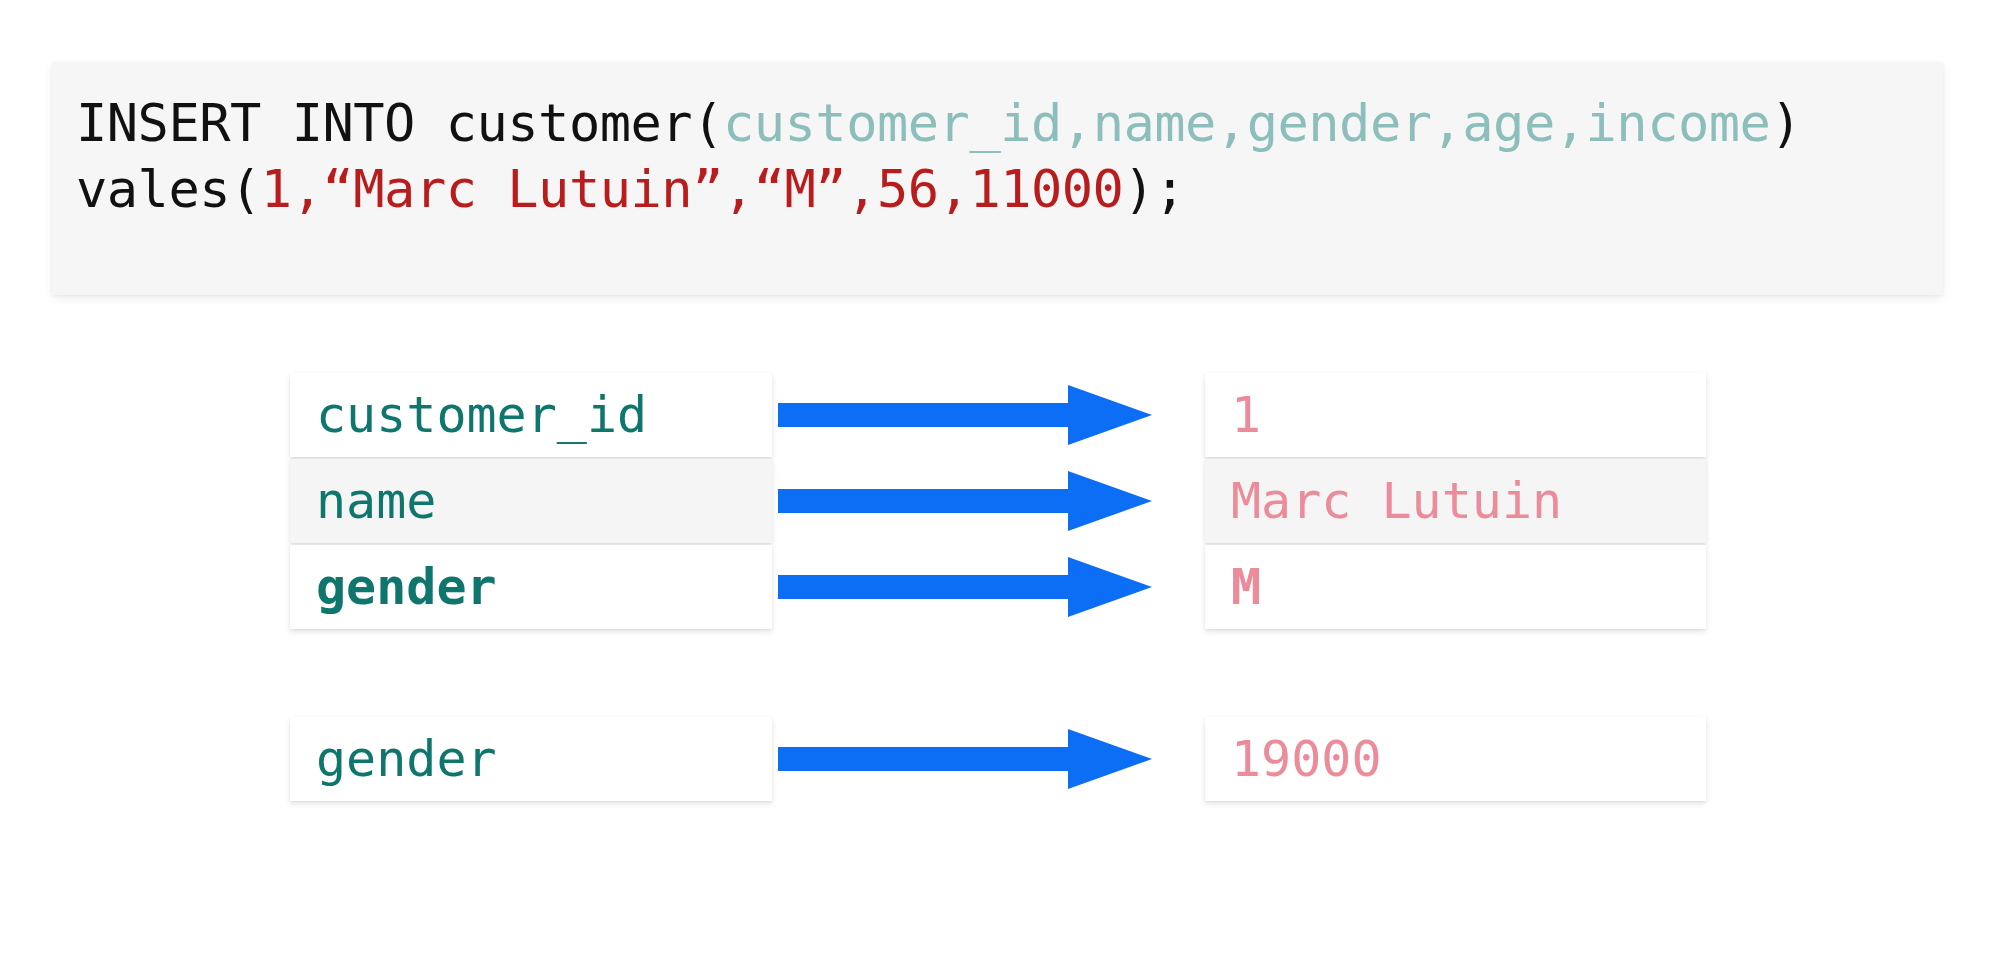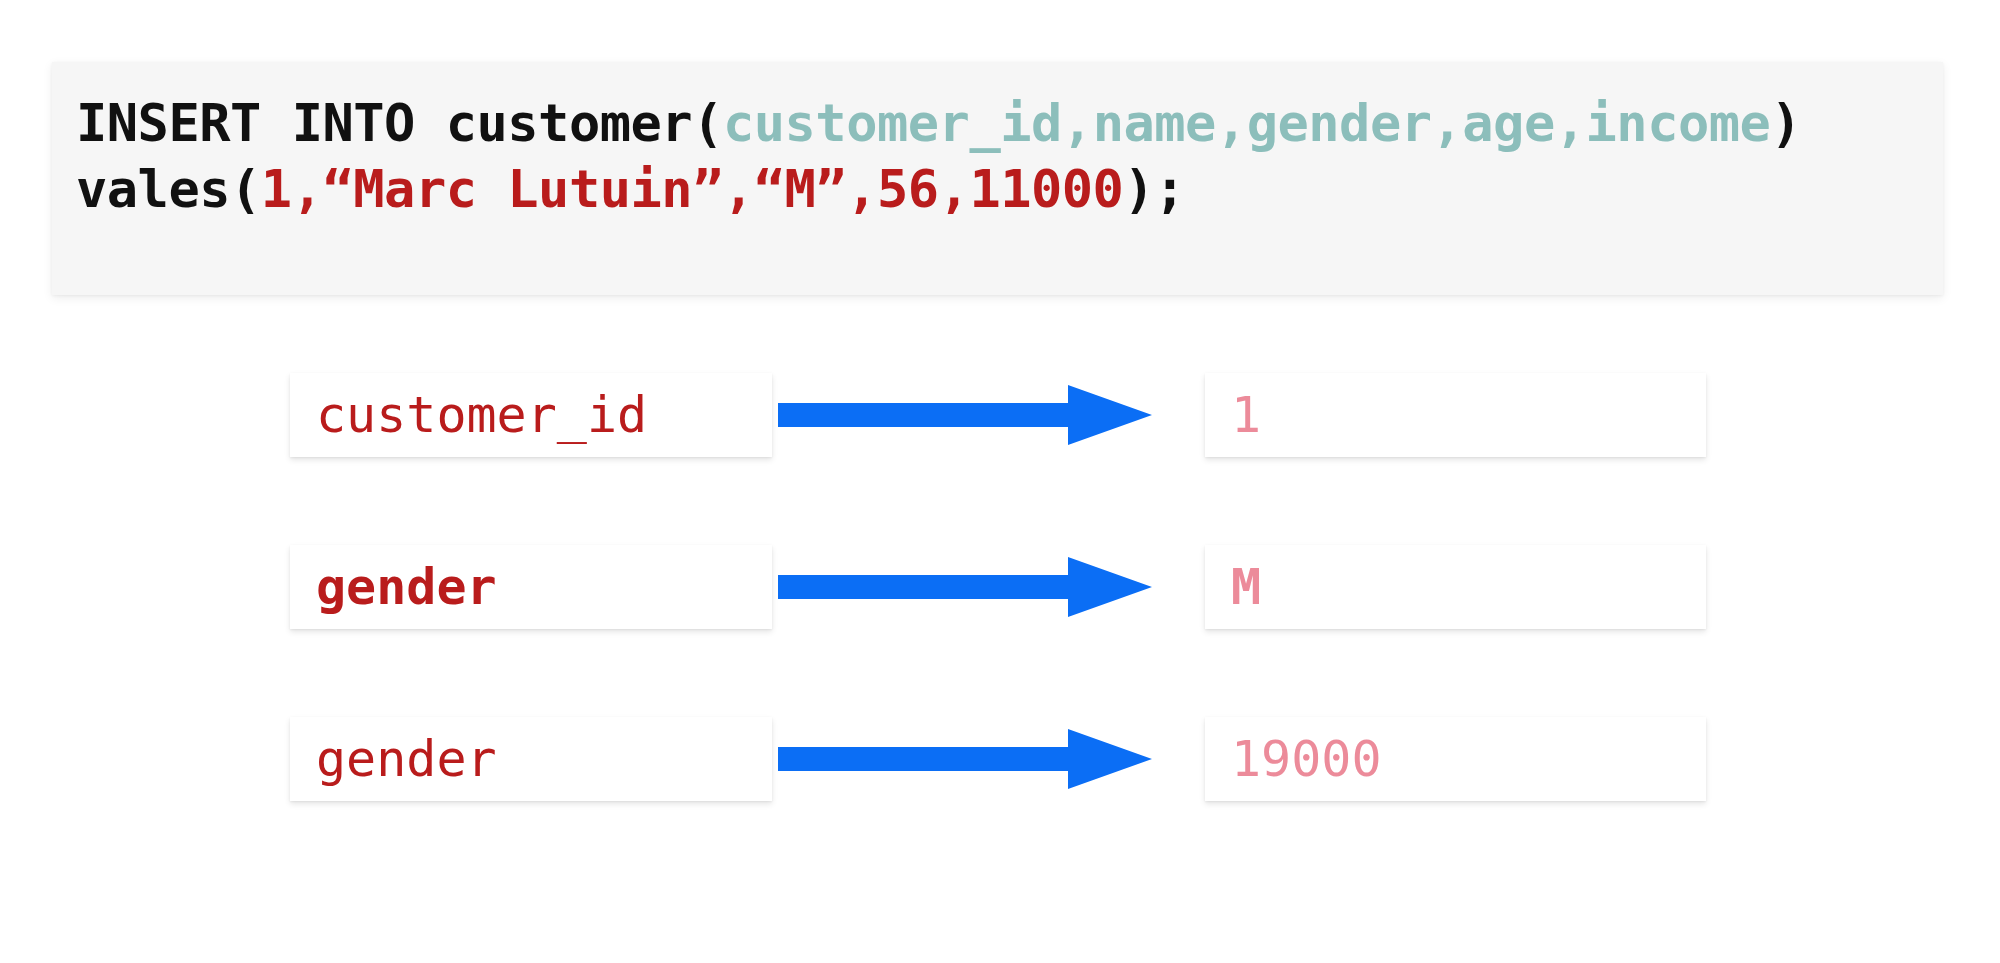--- a/index.html
+++ b/index.html
@@ -19,21 +19,20 @@
   .code-panel {
     position: absolute;
     left: 52px;
     top: 62px;
     width: 1891px;
     height: 233px;
     background: #f6f6f6;
     box-shadow: 0 3px 10px rgba(0,0,0,0.07), 0 1px 3px rgba(0,0,0,0.05);
     box-sizing: border-box;
     padding: 28px 0 0 24px;
-    font-weight: bold;
   }
   .code-line {
     font-family: "DejaVu Sans Mono", "Liberation Mono", monospace;
     font-size: 52px;
     line-height: 66px;
     white-space: pre;
     color: #111111;
     letter-spacing: -0.5px;
   }
   .tok-plain { color: #111111; }
@@ -71,21 +70,21 @@
     left: 290px;
     width: 482px;
   }
   .cell-right {
     left: 1205px;
     width: 501px;
   }
   .cell-left .cell-text {
     font-family: "DejaVu Sans Mono", "Liberation Mono", monospace;
     font-size: 50px;
-    color: #b91c1c;
+    color: #0f766e;
     white-space: pre;
     line-height: 1;
     text-align: right;
   }
   .cell-right .cell-text {
     font-family: "DejaVu Sans Mono", "Liberation Mono", monospace;
     font-size: 50px;
     color: #ec8b9a;
     white-space: pre;
     line-height: 1;
@@ -117,20 +116,33 @@
     <div class="arrow">
       <svg viewBox="0 0 374 60" xmlns="http://www.w3.org/2000/svg">
           <polygon points="0,18 290,18 290,0 374,30 290,60 290,42 0,42" fill="#0b6ef5"></polygon>
         </svg>
     </div>
     <div class="cell cell-right white">
       <span class="cell-text">1</span>
     </div>
   </div>
 
+  <div class="map-row" style="top:98px;">
+    <div class="cell cell-left grey">
+      <span class="cell-text">name</span>
+    </div>
+    <div class="arrow">
+      <svg viewBox="0 0 374 60" xmlns="http://www.w3.org/2000/svg">
+          <polygon points="0,18 290,18 290,0 374,30 290,60 290,42 0,42" fill="#0b6ef5"></polygon>
+        </svg>
+    </div>
+    <div class="cell cell-right grey">
+      <span class="cell-text">Marc Lutuin</span>
+    </div>
+  </div>
 
   <div class="map-row" style="top:184px;font-weight:bold;">
     <div class="cell cell-left white">
       <span class="cell-text">gender</span>
     </div>
     <div class="arrow">
       <svg viewBox="0 0 374 60" xmlns="http://www.w3.org/2000/svg">
           <polygon points="0,18 290,18 290,0 374,30 290,60 290,42 0,42" fill="#0b6ef5"></polygon>
         </svg>
     </div>

